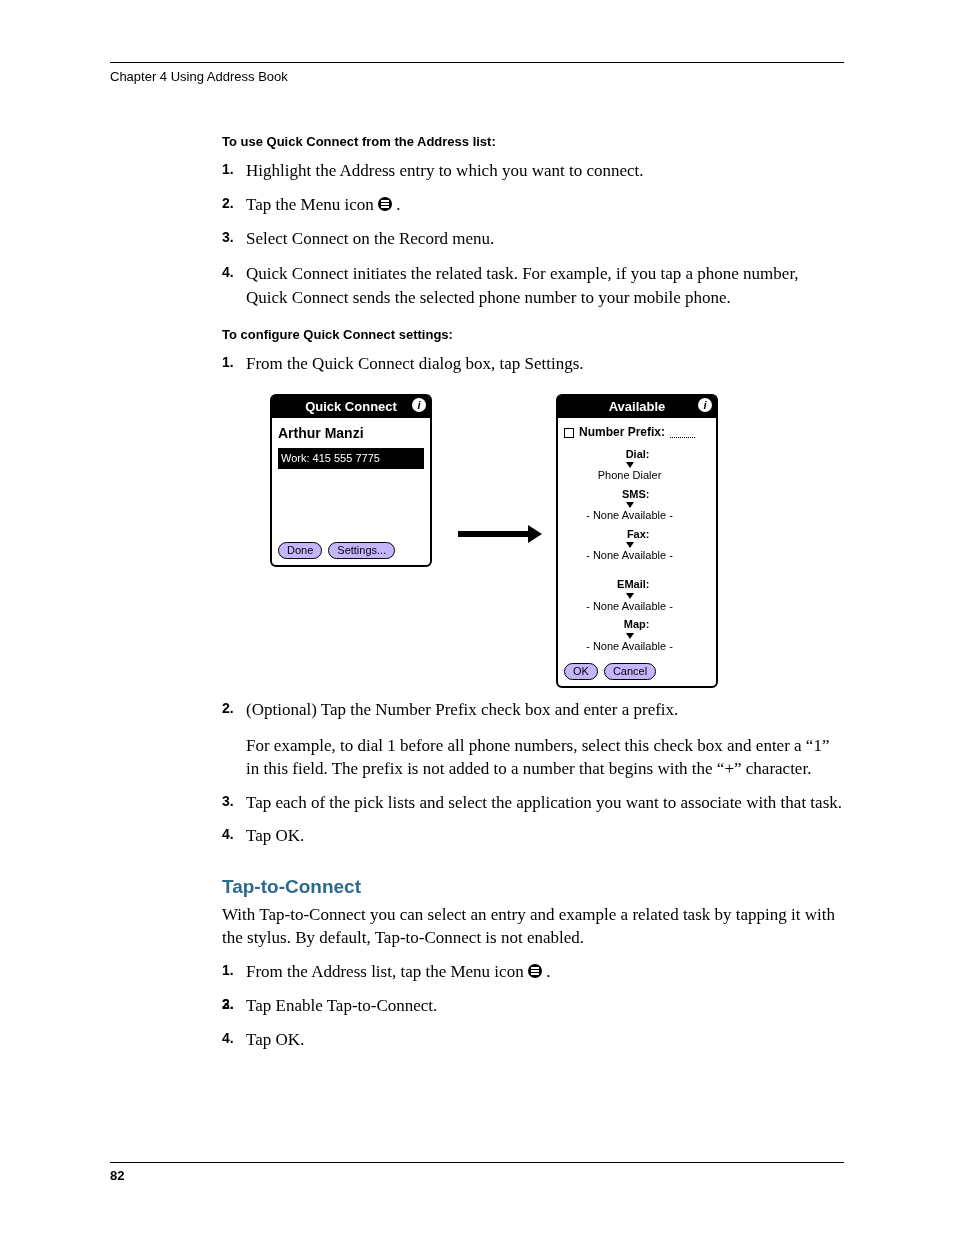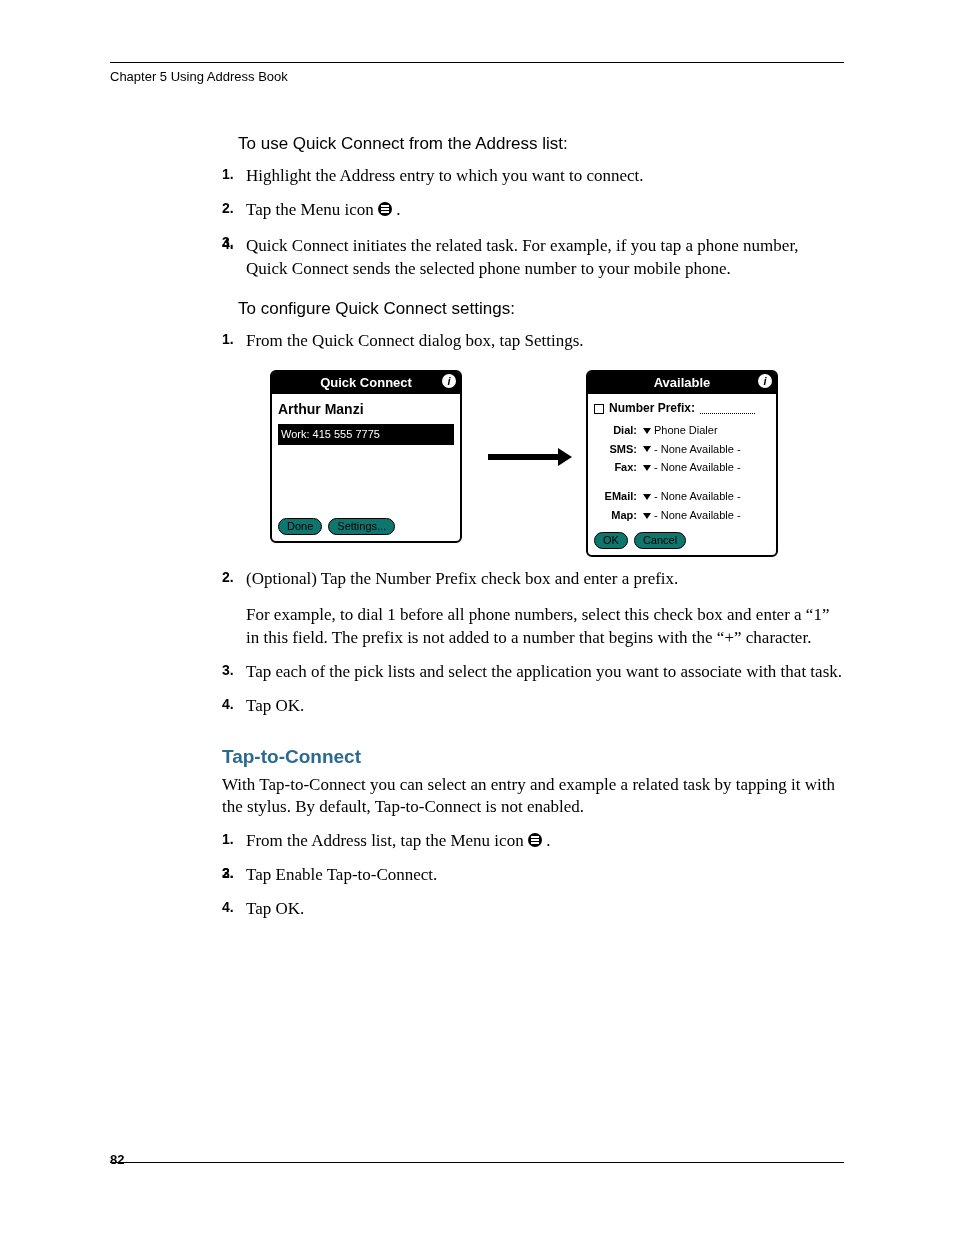--- a/index.html
+++ b/index.html
@@ -11,26 +11,25 @@
     width: 954px;
     height: 1235px;
     position: relative;
     padding: 62px 110px 40px 110px;
   }
   .hdr-rule { border-top: 1px solid #000; margin-bottom: 6px; }
   .running-head { font-family: Arial, Helvetica, sans-serif; font-size: 13px; color:#000; }
   .content { margin-left: 112px; margin-top: 50px; }
   .sub-head {
     font-family: "Arial Narrow", "Helvetica Condensed", Arial, sans-serif;
-    font-weight: 400;
+    font-weight: 700;
     font-stretch: condensed;
-    font-size: 17px;
+    font-size: 13px;
     margin-top: 18px;
     margin-bottom: 8px;
-    margin-left: 16px;
   }
   .section-head {
     font-family: "Arial Narrow", "Helvetica Condensed", Arial, sans-serif;
     font-weight: 700;
     font-size: 19px;
     color: #2b6a8f;
     margin-top: 28px;
     margin-bottom: 6px;
   }
   .body-para { margin-top: 6px; line-height: 1.35; }
@@ -50,78 +49,78 @@
     content:""; position:absolute; left:3px; top:3px; width:8px; height:8px;
     background:
       linear-gradient(#fff,#fff) 0 0/8px 2px no-repeat,
       linear-gradient(#fff,#fff) 0 3px/8px 2px no-repeat,
       linear-gradient(#fff,#fff) 0 6px/8px 2px no-repeat;
   }
 
   
   .figure { display:flex; align-items:flex-start; gap:26px; margin:18px 0 6px 24px; }
   .screen {
-    width:192px; border:2px solid #000; border-radius:6px; background:#fff;
+    width:162px; border:2px solid #000; border-radius:6px; background:#fff;
     font-family: Arial, Helvetica, sans-serif; font-size:12px;
     display:flex; flex-direction:column;
   }
   .titlebar {
     background:#000; color:#fff; font-weight:700; text-align:center;
     font-size:13px; padding:2px 0; position:relative;
     border-top-left-radius:3px; border-top-right-radius:3px;
   }
   .titlebar .info {
     position:absolute; right:4px; top:2px; width:14px; height:14px;
     border-radius:50%; background:#fff; color:#000; font-weight:900;
     font-size:11px; line-height:14px; font-style:italic; text-align:center;
   }
   .screen-body { padding:4px 6px 2px 6px; flex:1; min-height:120px; }
   .contact-name { font-weight:700; font-size:14px; margin:2px 0 4px 0; font-family:"Arial Narrow", Arial, sans-serif; }
   .sel-row { background:#000; color:#fff; padding:3px 3px; font-size:11px; }
   .btn-row { padding:4px 6px 6px 6px; display:flex; gap:6px; }
   .pill {
     border:1px solid #000; border-radius:10px; padding:0 8px; font-size:11px;
-    line-height:15px; background:#0f766e;
+    line-height:15px; background:#c4b5fd;
   }
   .btn-row.center { }
 
   .arrow { align-self:center; margin-top:-14px; }
   .arrow-line { width:72px; height:6px; background:#000; position:relative; }
   .arrow-line::after{
     content:""; position:absolute; right:-12px; top:-6px;
     border-left:14px solid #000; border-top:9px solid transparent; border-bottom:9px solid transparent;
   }
 
   .settings-body { padding:6px 21px 2px 6px; font-size:11px; }
   .np-row { display:flex; align-items:center; gap:5px; margin-bottom:6px; }
   .chk { width:10px; height:10px; border:1px solid #000; }
   .np-label { font-weight:700; font-size:12px; }
   .np-field { flex:1; border-bottom:1px dotted #000; height:11px; }
-  .srow { display:flex; align-items:center; margin:3px 0; }
+  .srow { display:flex; align-items:center; margin:3px 0;flex-direction:column; }
   .srow .lab { width:46px; text-align:right; font-weight:700; padding-right:3px; }
   .tri { display:inline-block; border-left:4px solid transparent; border-right:4px solid transparent; border-top:6px solid #000; margin:0 3px; vertical-align:1px;}
   .sval { }
   .sep { height:8px; }
 
   .footer-rule { position:absolute; left:110px; right:110px; bottom:72px; border-top:1px solid #000; }
-  .page-num { position:absolute; left:110px; bottom:68px; font-family:Arial, sans-serif; font-weight:700; font-size:13px; }
+  .page-num { position:absolute; left:110px; bottom:52px; font-family:Arial, sans-serif; font-weight:700; font-size:13px; }
 </style>
 </head>
 <body>
 
 <div class="hdr-rule"></div>
-<div class="running-head">Chapter 5   Using Address Book</div>
+<div class="running-head">Chapter 4   Using Address Book</div>
 
 <div class="content">
 
   <div class="sub-head">To use Quick Connect from the Address list:</div>
   <ol class="steps">
     <li><span class="num">1.</span><span>Highlight the Address entry to which you want to connect.</span></li>
     <li><span class="num">2.</span><span>Tap the Menu icon</span> <span class="menu-icon"></span> .</li>
-    <li><span class="num">3.</span></li>
+    <li><span class="num">3.</span><span>Select Connect on the Record menu.</span></li>
     <li><span class="num">4.</span>
       <div class="step-follow">Quick Connect initiates the related task. For example, if you tap a phone number, Quick Connect sends the selected phone number to your mobile phone.</div>
     </li>
   </ol>
 
   <div class="sub-head">To configure Quick Connect settings:</div>
   <ol class="steps">
     <li><span class="num">1.</span><span>From the Quick Connect dialog box, tap Settings.</span>
 
       

